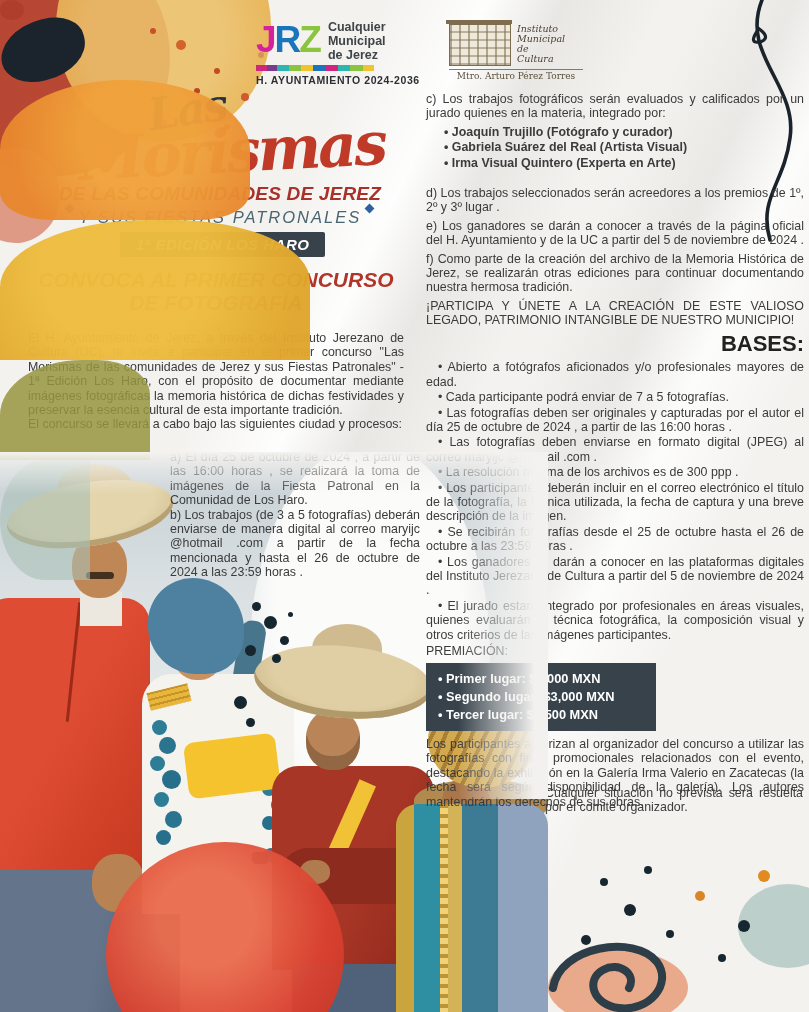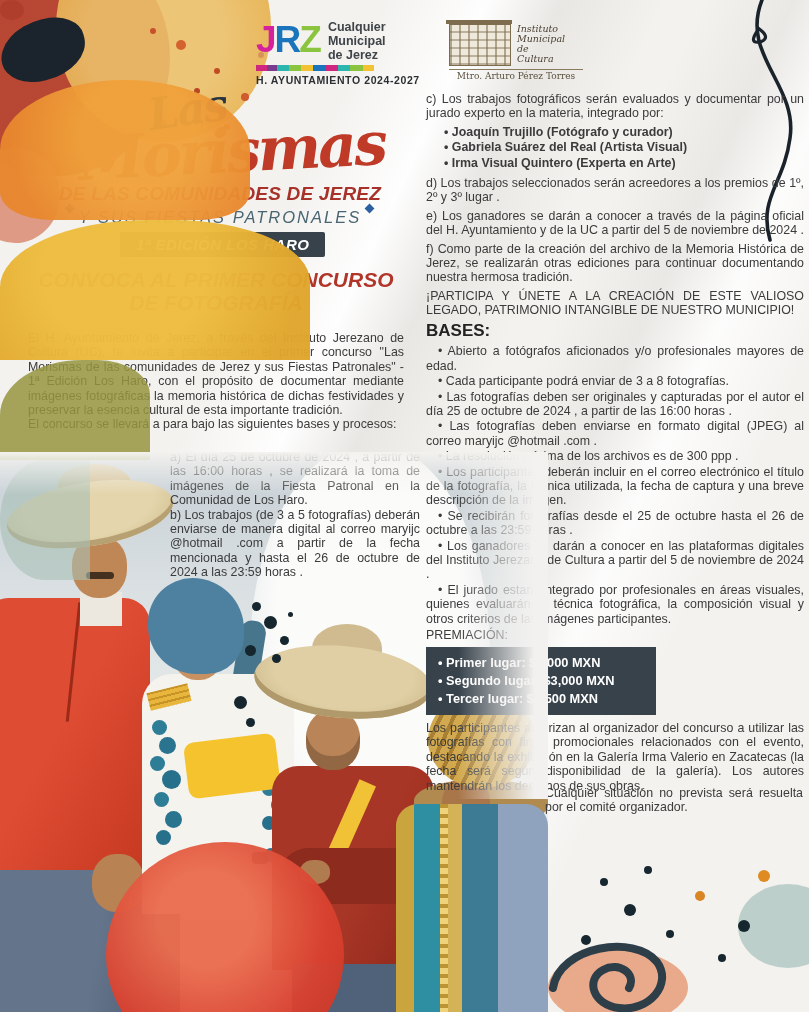--- a/index.html
+++ b/index.html
@@ -71,24 +71,24 @@
   .t-badge{position:absolute;left:120px;top:232px;background:#37424b;color:#fff;font-weight:bold;font-style:italic;
     font-size:15px;padding:4px 16px;letter-spacing:.5px;border-radius:2px;}
   .conv{position:absolute;left:16px;top:268px;width:400px;text-align:center;font-weight:bold;font-style:italic;
     font-size:21px;line-height:1.1;color:#b2352a;}
   
   .p{font-size:12.4px;line-height:1.16;text-align:justify;color:#3b3b3b;}
   .left-intro{position:absolute;left:28px;top:331px;width:376px;}
   .left-ab{position:absolute;left:170px;top:450px;width:250px;}
   .rcol{position:absolute;left:426px;top:92px;width:378px;}
   .rcol .li{margin:0 0 4px 0;}
-  .jury{margin:2px 0 6px 18px;font-weight:bold;}
+  .jury{margin:2px 0 16px 18px;font-weight:bold;}
   .jury div{margin-bottom:1px;text-align:left;}
   .participa{margin-top:2px;}
-  .bases-h{text-align:left;font-weight:bold;font-size:17px;color:#222;margin:2px 0 3px 0;}
+  .bases-h{text-align:right;font-weight:bold;font-size:22px;color:#222;margin:2px 0 3px 0;}
   .bullet{margin-bottom:1px;text-indent:12px;}
   .premi{margin-top:2px;}
   .prize-box{margin:5px 0 6px 0;width:206px;background:#37424b;color:#fff;font-weight:bold;font-size:12.8px;
     line-height:1.4;padding:7px 12px;}
   .closing{position:absolute;left:545px;top:786px;width:258px;}
   
   .photo{position:absolute;left:0;top:452px;width:548px;height:560px;overflow:hidden;
     background:linear-gradient(180deg,#c6cfd5 0,#dbe1e3 26%,#eef0ef 70%,#f1f1ef 100%);}
   .photo .fade-t{position:absolute;left:0;top:0;width:100%;height:42px;background:linear-gradient(180deg,#f3f2ef 0,rgba(243,242,239,0) 100%);z-index:5;}
   .photo .fade-r{position:absolute;right:0;top:0;width:90px;height:62%;background:linear-gradient(90deg,rgba(243,242,239,0) 0,#f2f1ef 85%);z-index:4;}
@@ -168,21 +168,21 @@
   <div class="jrz">
     <div class="jrz-row">
       <div class="jrz-letters"><span class="jrz-j">J</span><span class="jrz-r">R</span><span class="jrz-z">Z</span></div>
       <div class="jrz-gob">
         <div>Cualquier</div>
         <div>Municipal</div>
         <div>de Jerez</div>
       </div>
     </div>
     <div class="jrz-stripe"></div>
-    <div class="jrz-ayto">H. AYUNTAMIENTO 2024-2027</div>
+    <div class="jrz-ayto">H. AYUNTAMIENTO 2024-2036</div>
   </div>
 
   <div class="ijc">
     <div class="ijc-row">
       <div class="ijc-building"></div>
       <div class="ijc-name">
         <div>Instituto</div>
         <div>Municipal</div>
         <div>de</div>
         <div>Cultura</div>
@@ -240,41 +240,41 @@
     <div class="ph m4-face"></div>
     <div class="ph m4-turban"></div>
     <div class="ph m4-robe"></div>
     <div class="ph m4-trim"></div>
     <div class="fade-t"></div>
     <div class="fade-r"></div>
   </div>
 
   <div class="left-intro">
     <div class="p">El H. Ayuntamiento de Jerez, a través del Instituto Jerezano de Cultura (UC), te invita a participar en el primer concurso "Las Morismas de las comunidades de Jerez y sus Fiestas Patronales" - 1ª Edición Los Haro, con el propósito de documentar mediante imágenes fotográficas la memoria histórica de dichas festividades y preservar la esencia cultural de esta importante tradición.</div>
-    <div class="p">El concurso se llevará a para bajo las siguientes bases y procesos:</div>
+    <div class="p">El concurso se llevará a cabo bajo las siguientes ciudad y procesos:</div>
   </div>
   <div class="left-ab">
     <div class="p">a) El día 25 de octubre de 2024 , a partir de las 16:00 horas , se realizará la toma de imágenes de la Fiesta Patronal en la Comunidad de Los Haro.</div>
     <div class="p">b) Los trabajos (de 3 a 5 fotografías) deberán enviarse de manera digital al correo maryijc @hotmail .com a partir de la fecha mencionada y hasta el 26 de octubre de 2024 a las 23:59 horas .</div>
   </div>
 
   <div class="rcol">
-    <div class="p li">c) Los trabajos fotográficos serán evaluados y documentar por un jurado experto en la materia, integrado por:</div>
+    <div class="p li">c) Los trabajos fotográficos serán evaluados y calificados por un jurado quienes en la materia, integrado por:</div>
     <div class="p jury">
       <div>• Joaquín Trujillo (Fotógrafo y curador)</div>
       <div>• Gabriela Suárez del Real (Artista Visual)</div>
       <div>• Irma Visual Quintero (Experta en Arte)</div>
     </div>
     <div class="p li">d) Los trabajos seleccionados serán acreedores a los premios de 1º, 2º y 3º lugar .</div>
     <div class="p li">e) Los ganadores se darán a conocer a través de la página oficial del H. Ayuntamiento y de la UC a partir del 5 de noviembre de 2024 .</div>
     <div class="p li">f) Como parte de la creación del archivo de la Memoria Histórica de Jerez, se realizarán otras ediciones para continuar documentando nuestra hermosa tradición.</div>
     <div class="p li participa">¡PARTICIPA Y ÚNETE A LA CREACIÓN DE ESTE VALIOSO LEGADO, PATRIMONIO INTANGIBLE DE NUESTRO MUNICIPIO!</div>
     <div class="bases-h">BASES:</div>
     <div class="p bullet">• Abierto a fotógrafos aficionados y/o profesionales mayores de edad.</div>
-    <div class="p bullet">• Cada participante podrá enviar de 3 a 8 fotografías.</div>
+    <div class="p bullet">• Cada participante podrá enviar de 7 a 5 fotografías.</div>
     <div class="p bullet">• Las fotografías deben ser originales y capturadas por el autor el día 25 de octubre de 2024 , a partir de las 16:00 horas .</div>
     <div class="p bullet">• Las fotografías deben enviarse en formato digital (JPEG) al correo maryijc @hotmail .com .</div>
     <div class="p bullet">• La resolución mínima de los archivos es de 300 ppp .</div>
     <div class="p bullet">• Los participantes deberán incluir en el correo electrónico el título de la fotografía, la técnica utilizada, la fecha de captura y una breve descripción de la imagen.</div>
     <div class="p bullet">• Se recibirán fotografías desde el 25 de octubre hasta el 26 de octubre a las 23:59 horas .</div>
     <div class="p bullet">• Los ganadores se darán a conocer en las plataformas digitales del Instituto Jerezano de Cultura a partir del 5 de noviembre de 2024 .</div>
     <div class="p bullet">• El jurado estará integrado por profesionales en áreas visuales, quienes evaluarán la técnica fotográfica, la composición visual y otros criterios de las imágenes participantes.</div>
     <div class="p premi">PREMIACIÓN:</div>
     <div class="prize-box">
       <div>• Primer lugar: $5,000 MXN</div>

